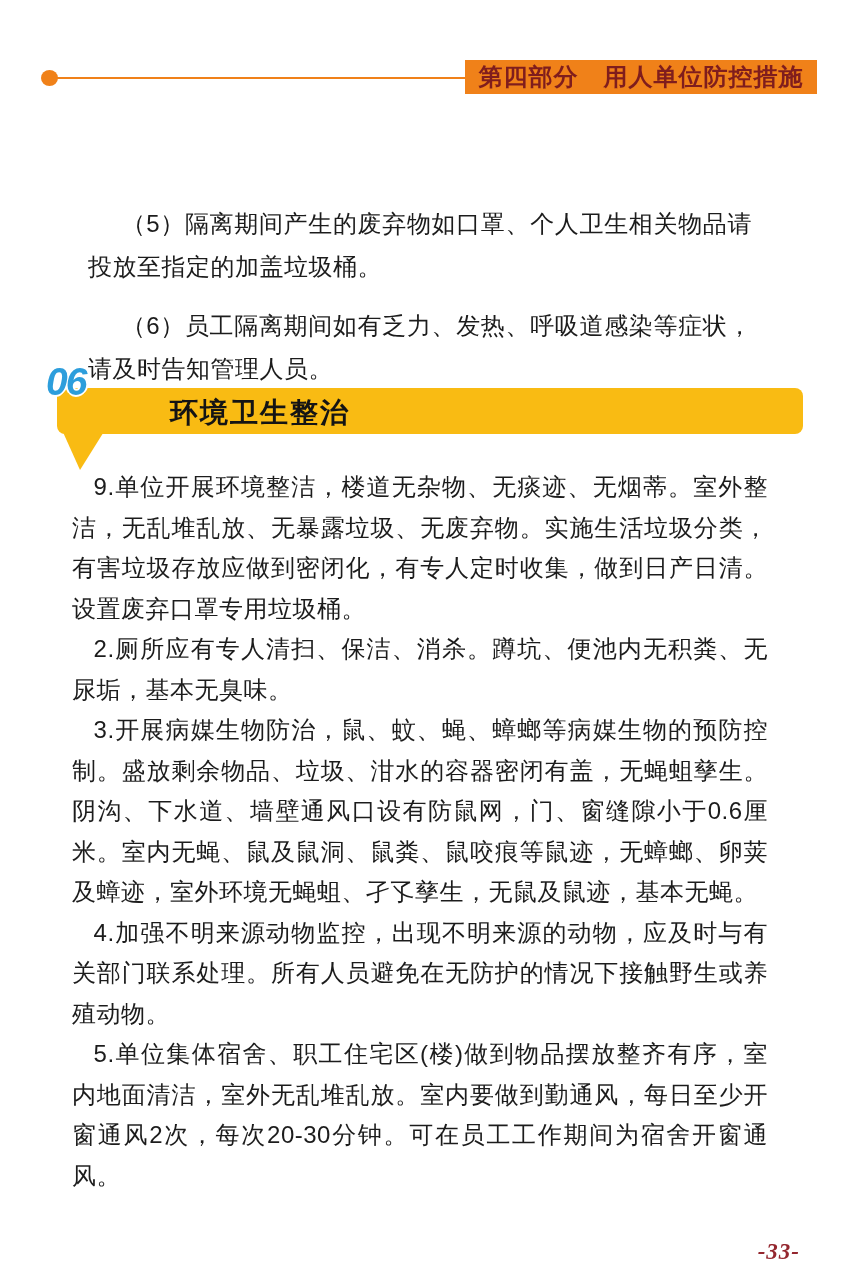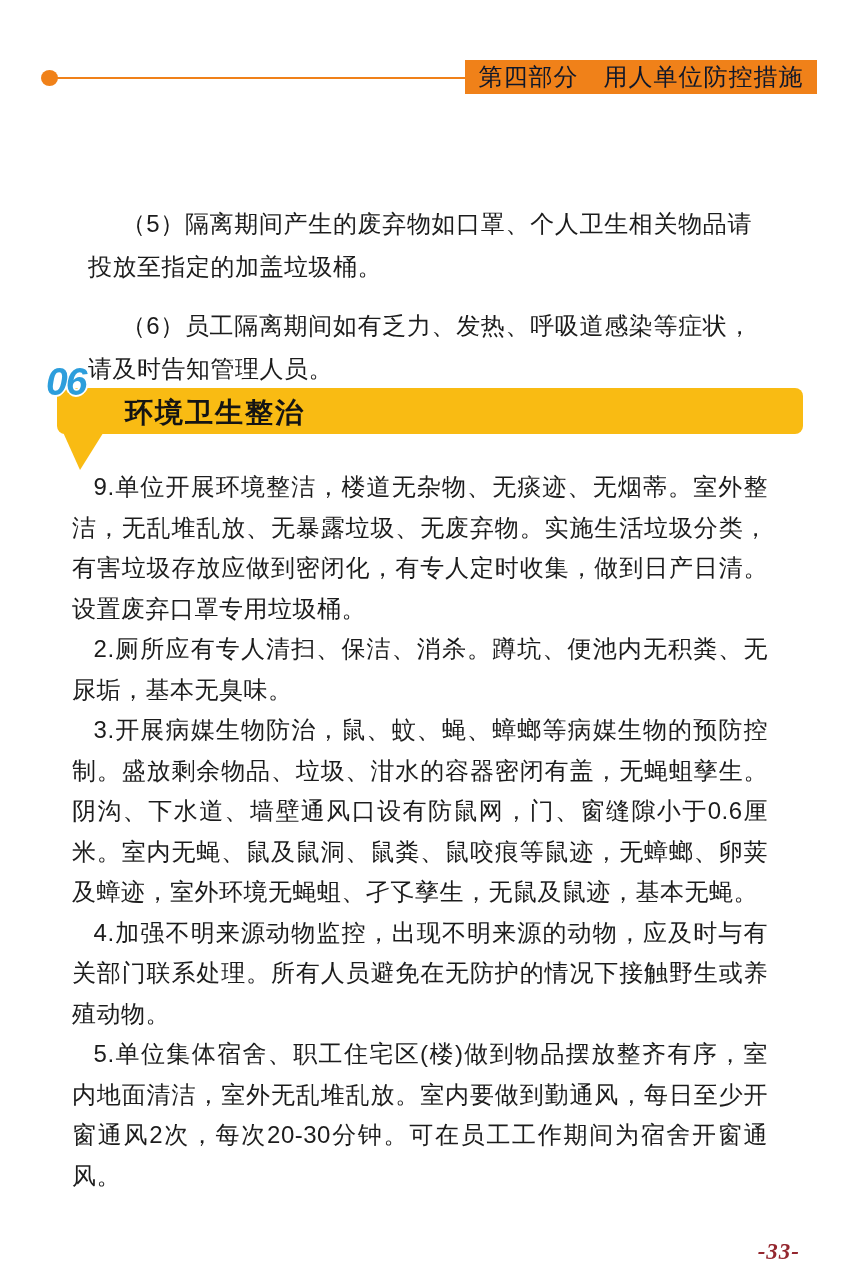--- a/index.html
+++ b/index.html
@@ -41,23 +41,23 @@
     left: 465px;
     top: 60px;
     width: 352px;
     height: 34px;
     background: #f08119;
     display: flex;
     align-items: center;
     justify-content: center;
   }
   .header-box span {
-    color: #0f172a;
+    color: #7f1d1d;
     font-size: 24px;
-    font-weight: normal;
+    font-weight: bold;
     letter-spacing: 1px;
     white-space: nowrap;
   }
 
   
   .intro-block {
     position: absolute;
     left: 72px;
     right: 76px;
     top: 186px;
@@ -77,21 +77,21 @@
     left: 57px;
     top: 388px;
     width: 746px;
     height: 46px;
     background: #f9bb13;
     border-radius: 8px;
     display: flex;
     align-items: center;
   }
   .section-title {
-    margin-left: 68px;
+    margin-left: 113px;
     margin-top: 4px;
     font-size: 28px;
     font-weight: bold;
     color: #141414;
     letter-spacing: 2px;
   }
   .banner-tail {
     position: absolute;
     left: 60px;
     top: 430px;

